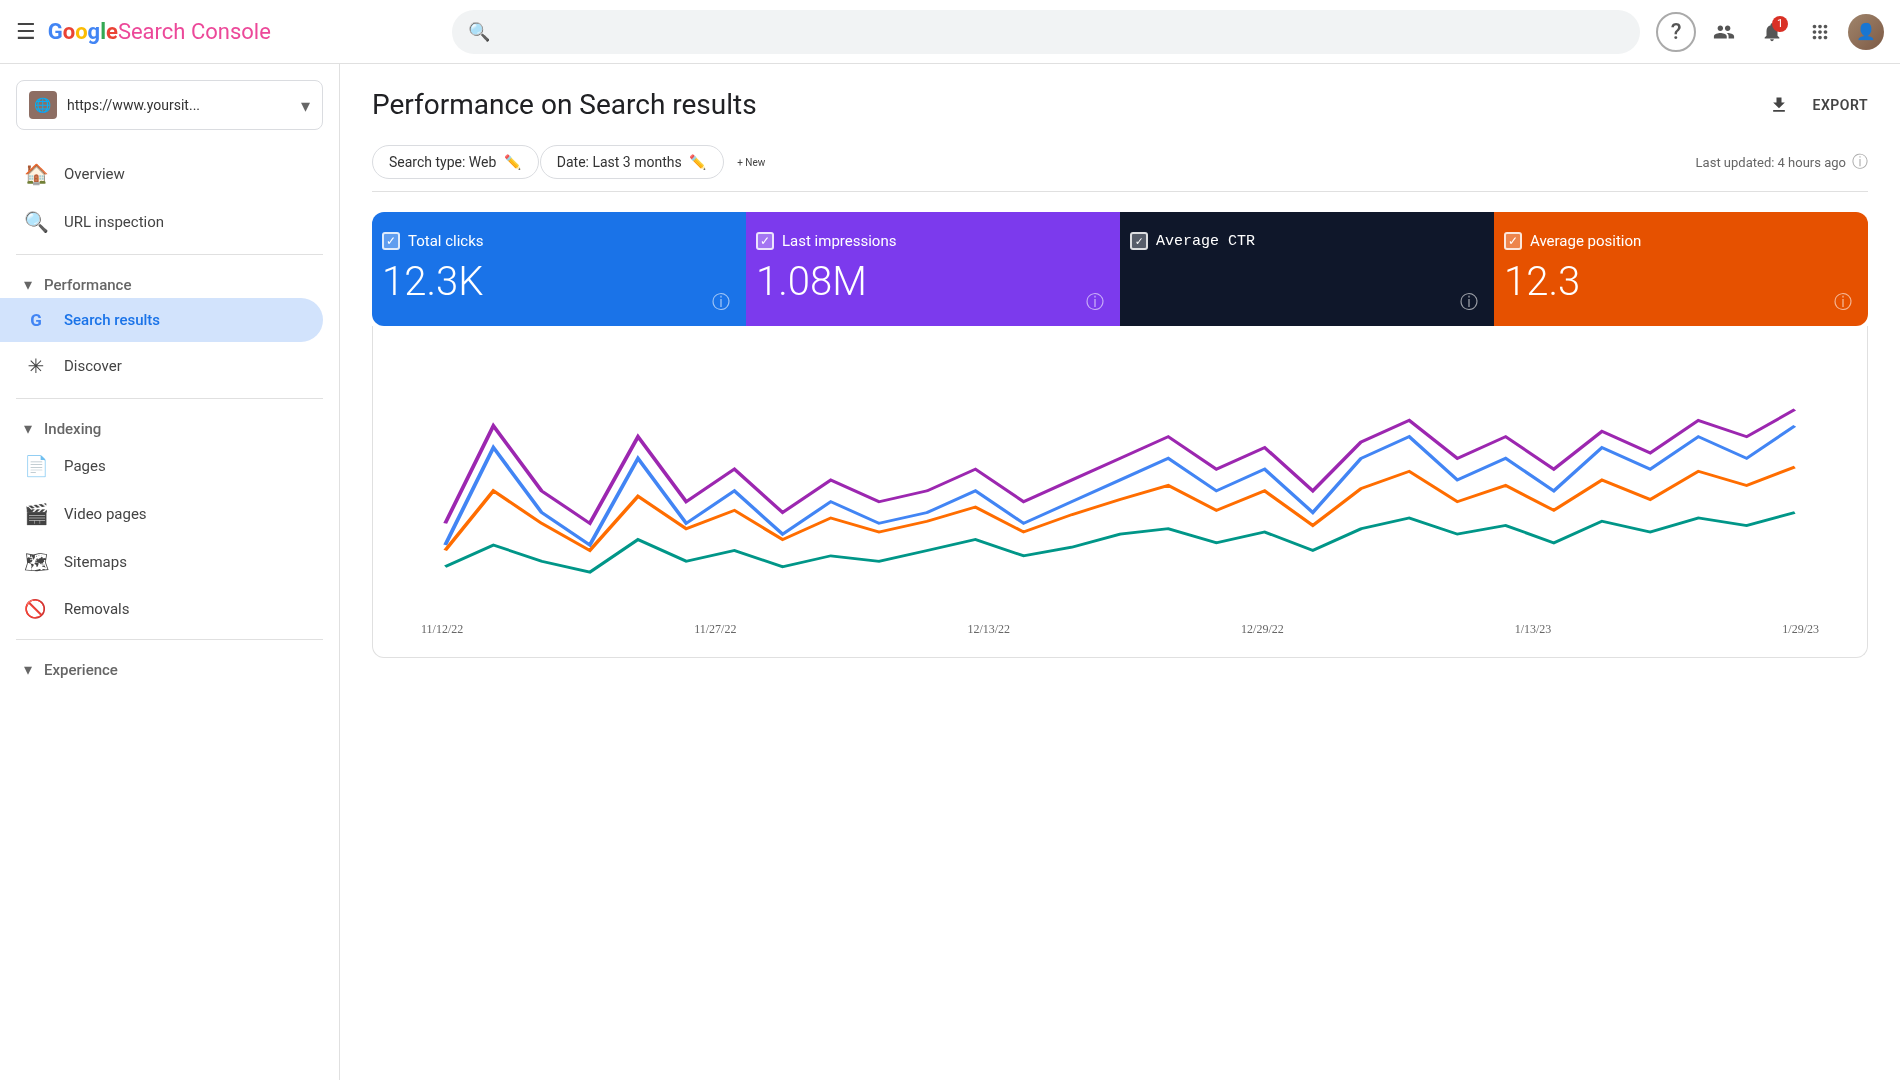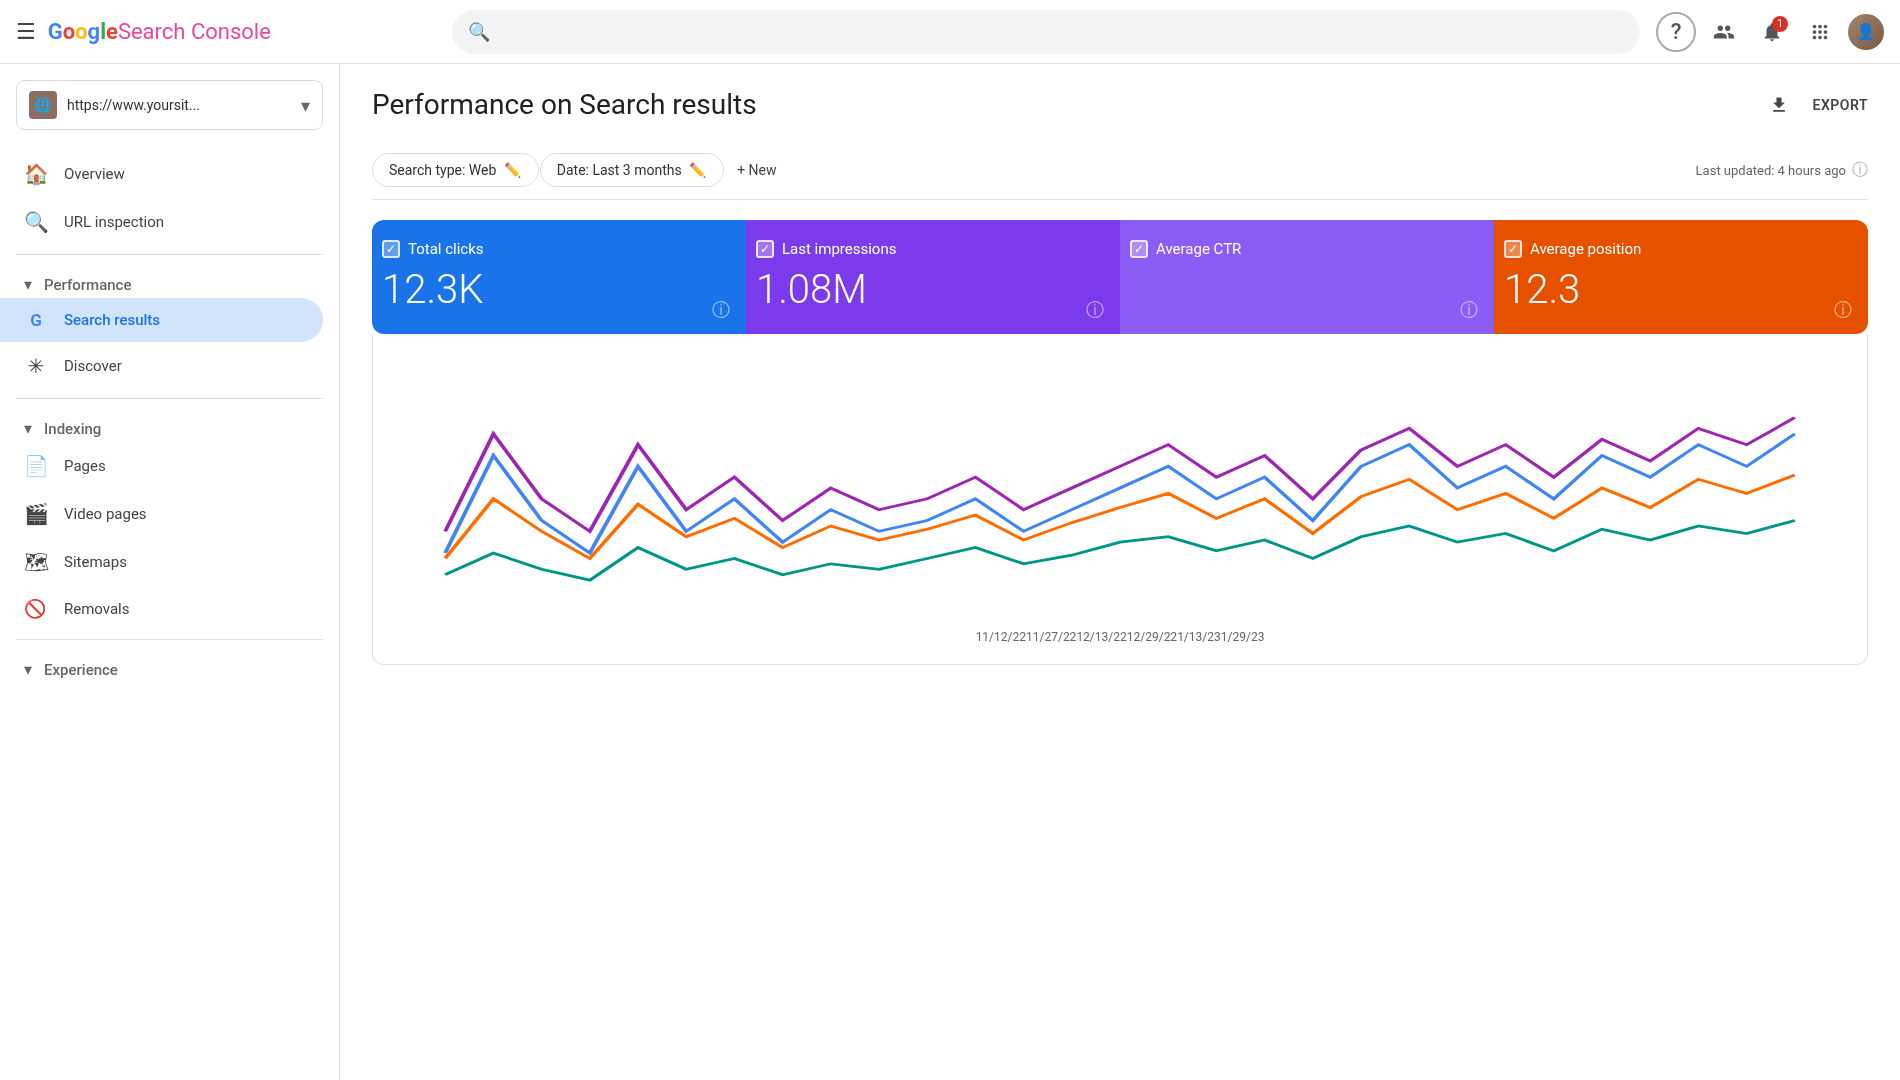--- a/index.html
+++ b/index.html
@@ -57,59 +57,59 @@
       font-size: 14px; color: #666; cursor: pointer; font-weight: 500;
     }
     .section-header .chevron { font-size: 16px; color: #666; }
     .section-header span { font-size: 15px; }
 
     .nav-divider { height: 1px; background: #e0e0e0; margin: 8px 16px; }
 
     
     .content { flex: 1; overflow-y: auto; padding: 24px 32px; background: #fff; }
 
-    .page-header { display: flex; align-items: center; justify-content: space-between; margin-bottom: 32px; }
+    .page-header { display: flex; align-items: center; justify-content: space-between; margin-bottom: 24px; }
     .page-title { font-size: 28px; font-weight: 400; color: #202124; }
     .export-btn { display: flex; align-items: center; gap: 24px; color: #444; font-size: 14px; font-weight: 600; letter-spacing: 0.5px; cursor: pointer; text-transform: uppercase; }
 
     .filter-bar { display: flex; align-items: center; gap: 1px; margin-bottom: 20px; padding-bottom: 12px; border-bottom: 1px solid #e0e0e0; }
     .filter-chip {
       display: flex; align-items: center; gap: 8px; padding: 8px 16px;
       border: 1px solid #dadce0; border-radius: 20px; font-size: 14px; color: #333;
       cursor: pointer; background: #fff;
     }
     .filter-chip .edit-icon { font-size: 14px; color: #666; }
-    .new-filter-btn { display: flex; align-items: center; gap: 6px; font-size: 14px; color: #444; cursor: pointer; padding: 8px 12px; border-radius: 20px; }
+    .new-filter-btn { display: flex; align-items: center; gap: 6px; font-size: 10px; color: #444; cursor: pointer; padding: 8px 12px; border-radius: 20px; }
     .last-updated { margin-left: auto; font-size: 13px; color: #666; display: flex; align-items: center; gap: 6px; text-align: right; }
     .info-icon { font-size: 16px; color: #aaa; cursor: pointer; }
 
     
     .metrics-row { display: grid; grid-template-columns: repeat(4, 1fr); gap: 0; border-radius: 12px; overflow: hidden; margin-bottom: 0; }
     .metric-card { padding: 20px 10px; color: white; position: relative; cursor: pointer; }
     .metric-card.clicks { background: #1a73e8; }
     .metric-card.impressions { background: #7c3aed; }
-    .metric-card.ctr { background: #8b5cf6; }
+    .metric-card.ctr { background: #0f172a; font-family: Liberation Mono, monospace; }
     .metric-card.position { background: #e65100; }
     .metric-header { display: flex; align-items: center; gap: 8px; margin-bottom: 8px; }
     .metric-checkbox { width: 18px; height: 18px; border: 2px solid rgba(255,255,255,0.8); border-radius: 3px; display: flex; align-items: center; justify-content: center; flex-shrink: 0; }
     .metric-checkbox.checked { background: rgba(255,255,255,0.3); border-color: rgba(255,255,255,0.8); }
     .metric-checkbox.checked::after { content: '✓'; font-size: 12px; color: white; }
     .metric-label { font-size: 15px; font-weight: 400; }
     .metric-value { font-size: 40px; font-weight: 300; line-height: 1.2; }
     .metric-help { position: absolute; bottom: 12px; right: 16px; color: rgba(255,255,255,0.6); font-size: 18px; cursor: pointer; }
 
     
     .chart-area {
       border: 1px solid #e0e0e0; border-top: none; border-radius: 0 0 12px 12px;
       padding: 24px 24px 20px 24px; background: #fff;
     }
     .chart-svg { width: 100%; height: 260px; }
 
     
-    .x-labels { display: flex; justify-content: center; padding: 8px 24px 0 24px; }
+    .x-labels { display: flex; justify-content: space-between; padding: 8px 24px 0 24px; font-family: Liberation Serif, serif; }
     .x-label { font-size: 12px; color: #666; }
   </style>
 </head>
 <body>
 
 <div class="topbar">
   <div class="topbar-left">
     <div class="hamburger-icon">☰</div>
     <div class="logo">
       <span style="color:#4285F4;font-weight:700">G</span>

